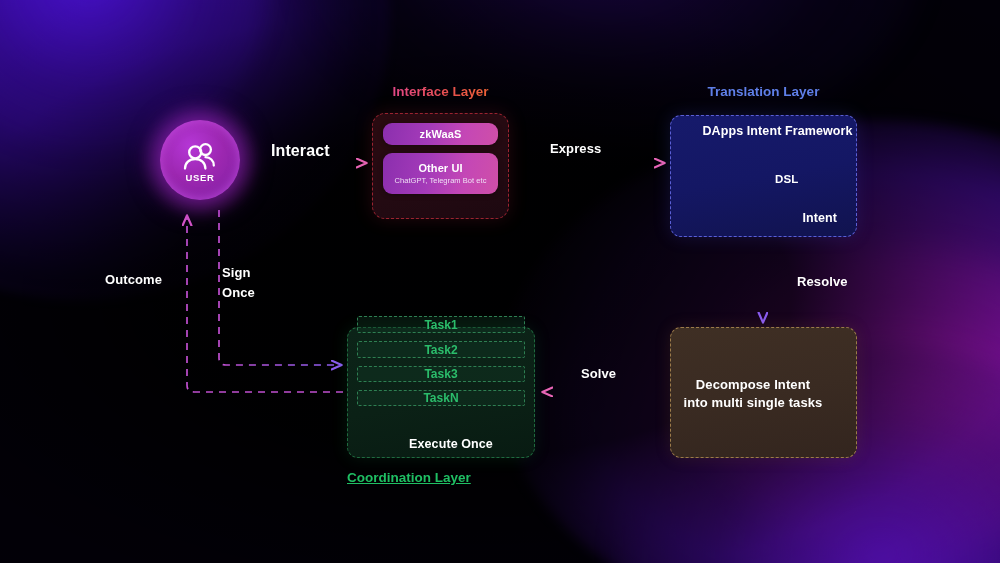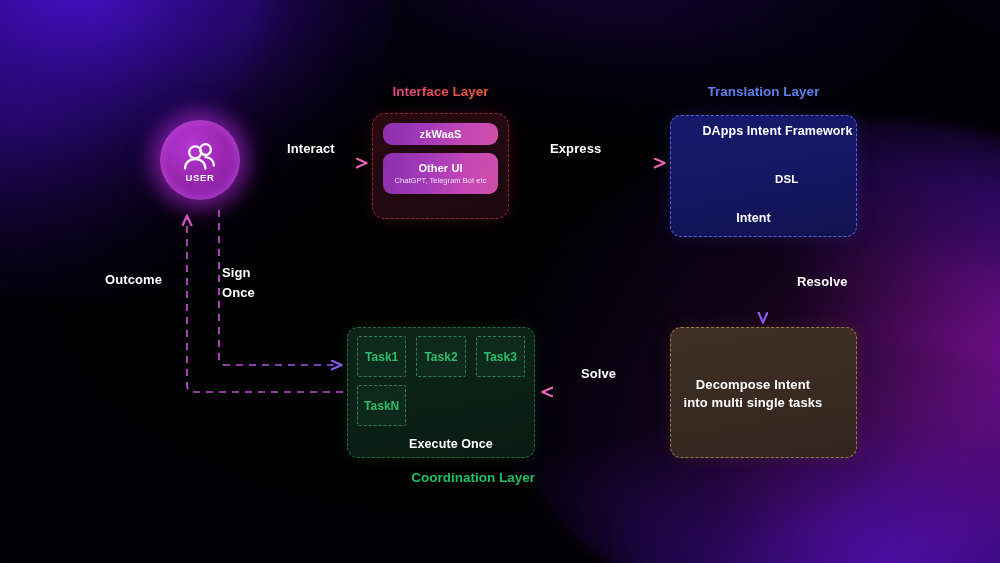--- a/index.html
+++ b/index.html
@@ -106,47 +106,47 @@
   .pill-title { font-size:11px; font-weight:bold; letter-spacing:.1px; }
   .pill-sub { font-size:7.5px; font-weight:normal; color:#f0dff5; margin-top:2px; letter-spacing:.05px; }
 
   .layer-title { position:absolute; font-size:13.5px; font-weight:bold; white-space:nowrap; }
   #title-interface {
     left:372px; top:84px; width:137px; text-align:center;
     background:linear-gradient(90deg,#e0439a 0%,#e8504f 55%,#ef6a2a 100%);
     -webkit-background-clip:text; background-clip:text; color:transparent;
   }
   #title-translation { left:670px; top:84px; width:187px; text-align:center; color:#5f7fe8; }
-  #title-coordination { left:347px; top:470px; width:188px; text-align:right; color:#1fbf63; }
+  #title-coordination { left:347px; top:470px; width:188px; text-align:left; color:#1fbf63;text-decoration:underline; }
   #title-integration { left:670px; top:470px; width:187px; text-align:center; color:#e89a3c; }
 
   
   #translation-box {
     left:670px; top:115px; width:187px; height:122px;
     border:1.4px dashed #5b5fd6;
     border-radius:11px;
     background:linear-gradient(170deg,#161a6b 0%,#141764 50%,#11134f 100%);
     box-shadow:0 0 18px rgba(70,80,220,0.2);
   }
   #txt-dapps { left:670px; top:124px; width:187px; text-align:center; font-size:12.5px;padding-left:28px; }
-  #txt-intent { left:670px; top:211px; width:167px; text-align:center; font-size:12.5px; }
+  #txt-intent { left:670px; top:211px; width:167px; text-align:right; font-size:12.5px; }
   #txt-dsl { left:775px; top:172px; font-size:11.5px; }
 
   
   #coordination-box {
     left:347px; top:327px; width:188px; height:131px;
     border:1.4px dashed #1f6b3f;
     border-radius:11px;
     background:linear-gradient(170deg,#0c2418 0%,#0b2116 55%,#081b12 100%);
     box-shadow:0 0 16px rgba(20,120,60,0.18);
   }
   #task-grid {
-    position:absolute; left:357px; top:336px;
+    position:absolute; left:357px; top:316px;
     width:168px; height:90px;
-    display:grid; grid-template-columns:1fr 1fr 1fr; grid-template-rows:1fr 1fr;
+    display:grid; grid-template-columns:1fr; grid-template-rows:1fr 1fr;
     gap:8px 10px;
   }
   .task {
     border:1.2px dashed #2e7f52;
     border-radius:2px;
     display:flex; align-items:center; justify-content:center;
     color:#2bbd6b; font-size:12px; font-weight:bold;
     background:rgba(18,58,36,0.35);
   }
   #txt-execute-once { left:347px; top:437px; width:208px; text-align:center; font-size:12.5px; }
@@ -158,21 +158,21 @@
     border-radius:11px;
     background:linear-gradient(170deg,#3f2f24 0%,#3a2b22 50%,#33251e 100%);
     box-shadow:0 0 16px rgba(140,100,50,0.18);
   }
   #txt-decompose {
     left:670px; top:376px; width:166px; text-align:center;
     font-size:13px; line-height:1.38;
   }
 
   
-  #txt-interact { left:271px; top:141px; font-size:13px;margin-left:16px; }
+  #txt-interact { left:271px; top:141px; font-size:16px; }
   #txt-express  { left:550px; top:141px; font-size:13px; }
   #txt-resolve  { left:797px; top:274px; font-size:13px; }
   #txt-solve    { left:581px; top:366px; font-size:13px; }
   #txt-outcome  { left:105px; top:272px; font-size:13px; }
   #txt-sign-once{ left:222px; top:263px; font-size:13px; line-height:1.5; }
 
   #wires { position:absolute; left:0; top:0; width:1000px; height:563px; pointer-events:none; }
 </style>
 </head>
 <body>

